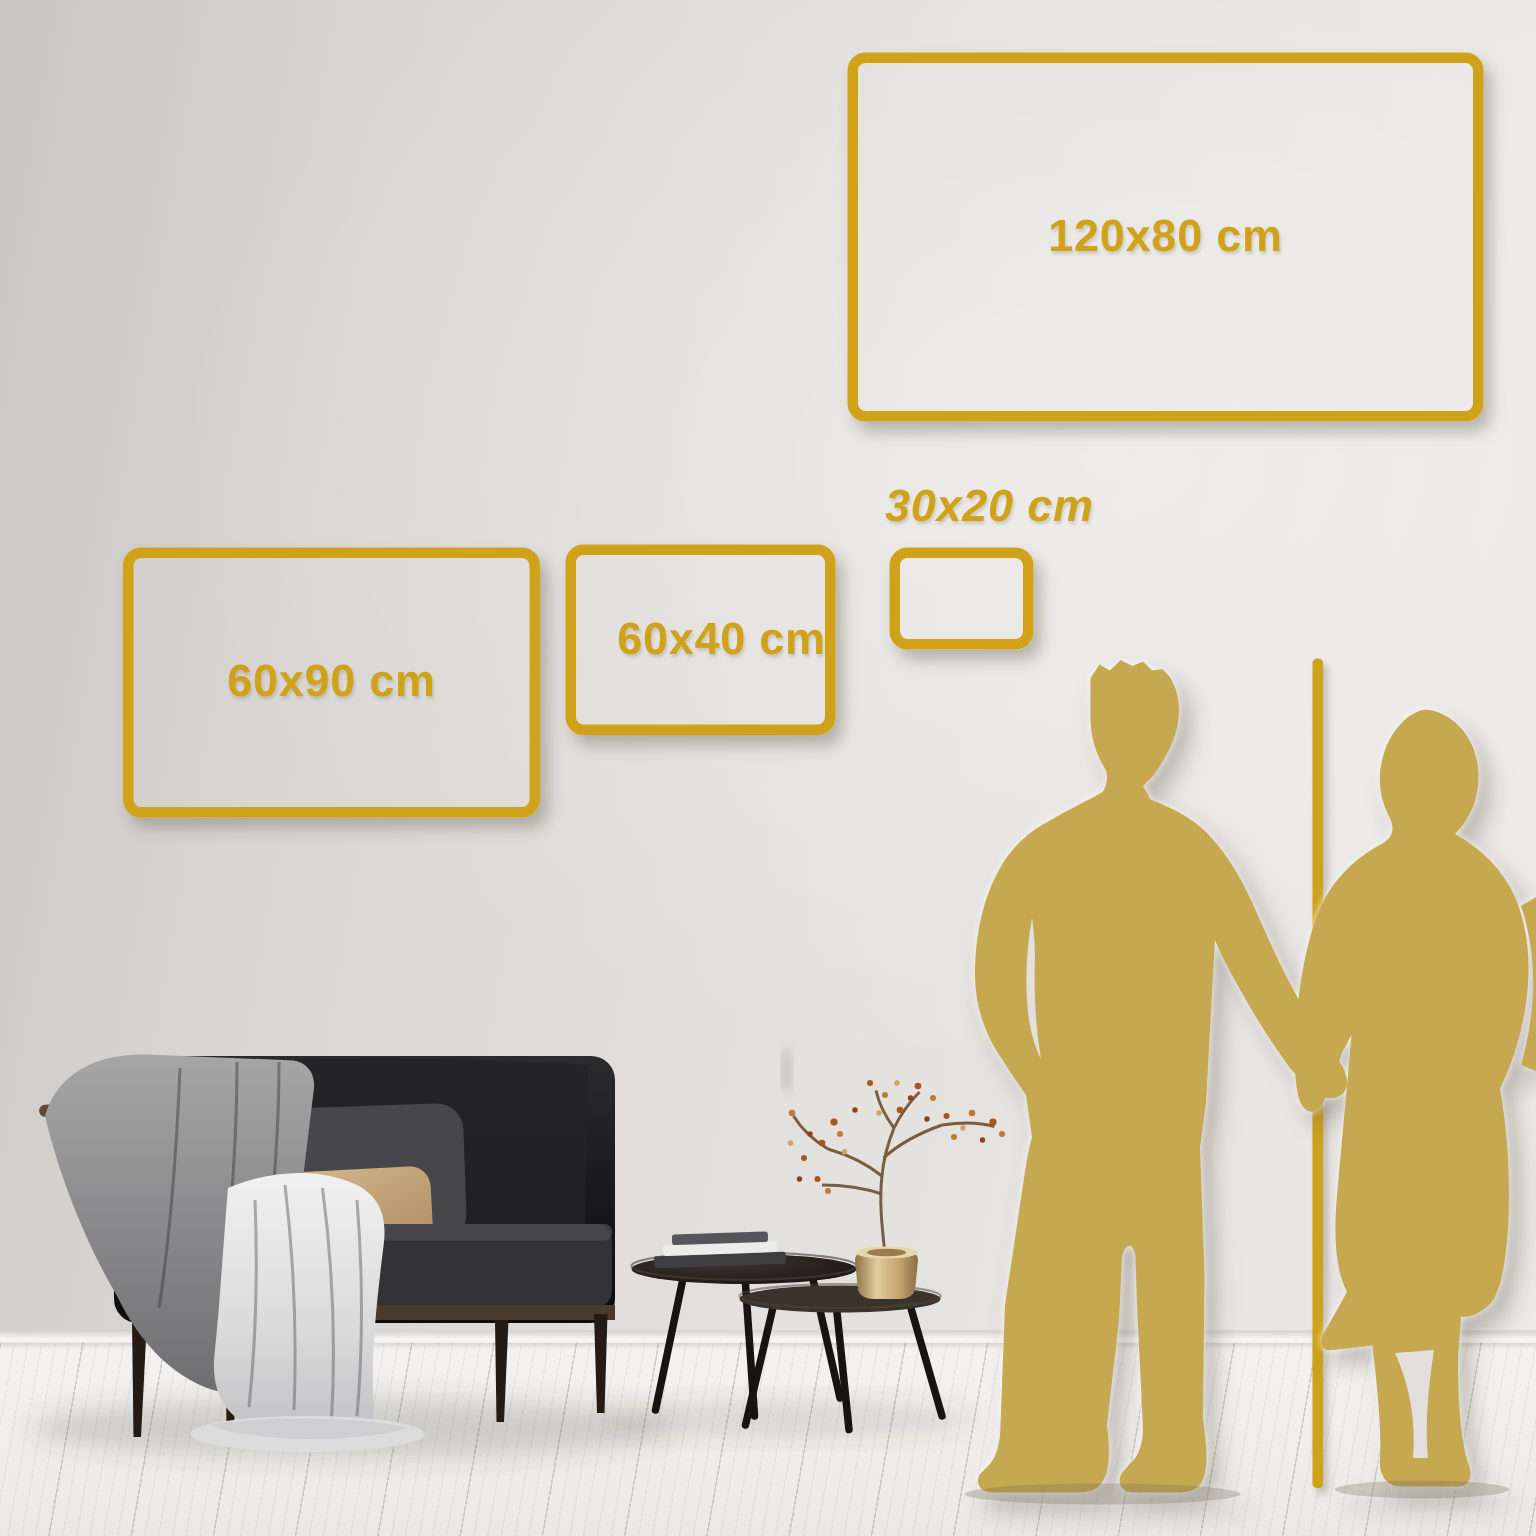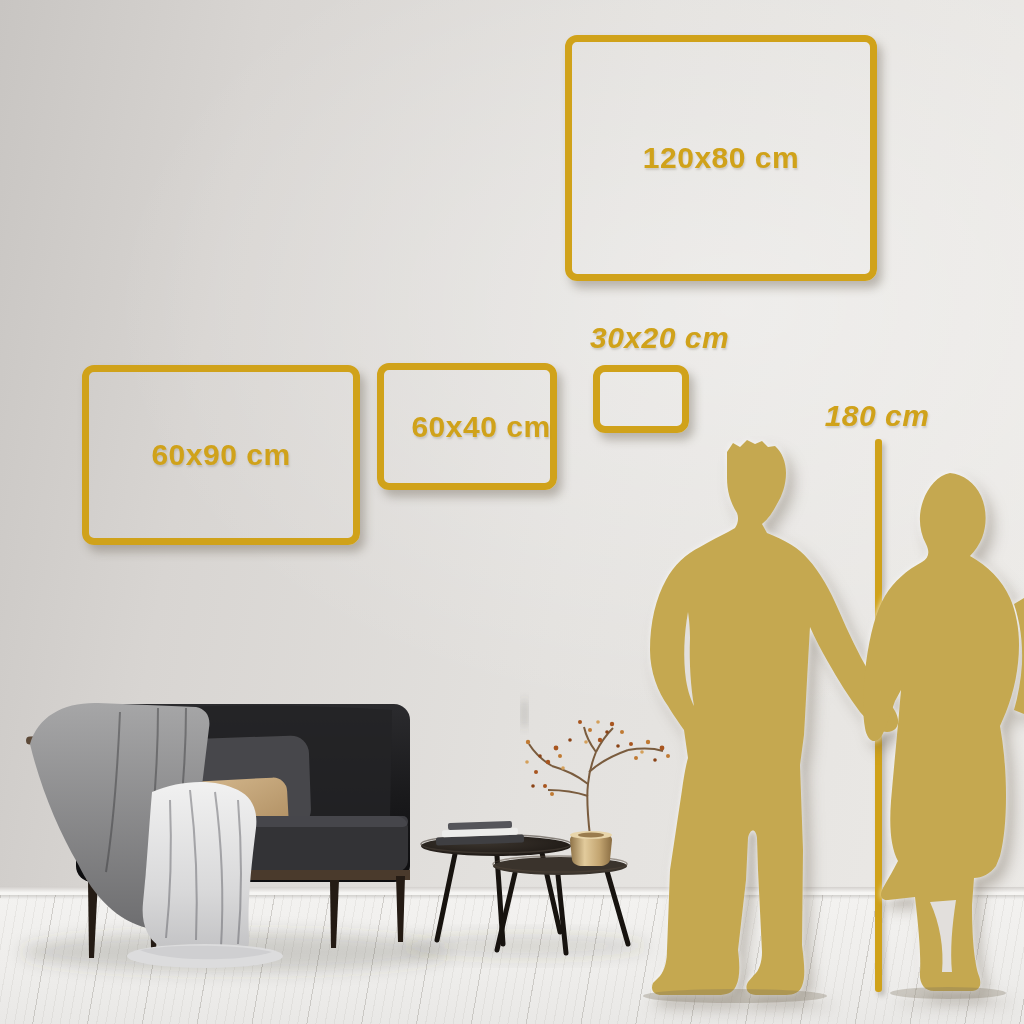--- a/index.html
+++ b/index.html
@@ -42,21 +42,21 @@
     box-shadow:5px 7px 10px rgba(110,100,85,.40);
     display:flex;align-items:center;justify-content:center;
   }
   .frame-label,.free-label{
     color:var(--accent-gold);
     font-weight:bold;font-size:30px;letter-spacing:.5px;white-space:nowrap;
     text-shadow:1px 2px 2px rgba(120,110,90,.25);
   }
   .free-label{position:absolute;z-index:2;font-style:italic;}
   .frame-150{left:82px;top:38px;width:459px;height:307px;}
-  .frame-120{left:565px;top:35px;width:312px;height:246px;}
+  .frame-120{left:565px;top:35px;width:424px;height:246px;}
   .frame-6090{left:82px;top:365px;width:278px;height:180px;}
   .frame-6040{left:377px;top:363px;width:180px;height:127px;padding-left:28px;}
   .frame-3020{left:593px;top:365px;width:96px;height:68px;}
   .label-3020{left:590px;top:321px;}
   .label-180{left:797px;top:399px;width:160px;text-align:center;}
   .height-line{
     position:absolute;z-index:2;left:875px;top:439px;width:7px;height:553px;
     background:var(--accent-gold);border-radius:3px;
     box-shadow:3px 4px 5px rgba(110,100,85,.35);
   }
@@ -230,21 +230,20 @@
   </div>
   <div class="frame frame-6090">
     <span class="frame-label">60x90 cm</span>
   </div>
   <div class="frame frame-6040">
     <span class="frame-label">60x40 cm</span>
   </div>
   <div class="free-label label-3020">30x20 cm</div>
   <div class="frame frame-3020"></div>
 
-  <div class="free-label label-180">180 cm</div>
   <div class="height-line"></div>
 
   <svg class="couple-svg" viewBox="0 0 1024 1024" aria-hidden="true">
     <path class="sil" d="M727,452 L733,443 L740,447 L747,440 L755,444 L762,441 L768,447 L775,446 C782,452 786,462 786,473 C786,485 782,496 777,504 C773,512 768,519 762,524 L767,533 C785,540 799,548 808,559 C820,572 830,590 839,611 C848,632 858,653 869,672 C878,686 888,699 895,711 C900,720 899,728 892,731 C885,734 876,730 869,722 L860,712 C849,697 838,680 828,662 C821,650 815,638 810,627 C808,660 806,700 804,735 L800,765 L803,850 L802,945 C804,962 806,976 802,986 C800,992 794,995 786,995 L756,995 C748,995 744,989 748,982 L754,975 C759,971 762,962 762,952 L758,870 L757,838 C756,828 750,828 748,838 L746,880 L738,950 C740,966 740,978 736,986 C733,993 726,995 718,995 L662,995 C654,995 650,990 653,983 L660,976 C665,970 667,960 667,950 L670,870 L682,790 C684,775 686,765 688,758 L684,730 C680,724 674,716 668,706 C658,692 650,672 650,650 C650,622 656,598 666,580 C674,565 686,554 700,547 C710,541 720,536 728,532 L735,528 C738,524 739,518 737,513 C730,502 727,490 727,478 C727,468 727,458 727,452 Z"></path>
     <path class="wallfill" d="M688,612 C684,634 683,658 686,680 C688,692 691,700 694,706 C691,688 689,664 690,638 C690,628 689,618 688,612 Z"></path>
     <path class="sil" d="M950,473 C963,474 975,483 981,496 C987,509 987,525 982,538 C979,545 975,551 970,556 C988,566 1002,580 1010,598 C1016,612 1019,628 1019,645 C1019,668 1014,692 1006,712 L1000,726 C1004,748 1006,772 1006,796 C1006,820 1004,840 1000,856 L996,866 C990,874 982,878 974,878 L972,905 C972,935 974,962 979,976 C982,984 980,991 972,991 L934,991 C924,991 919,983 920,972 C921,957 919,931 915,897 L888,900 C881,901 879,895 883,888 C888,879 894,869 898,861 C891,848 889,828 891,801 C894,766 898,726 901,690 L895,701 C890,715 886,729 881,737 C875,745 867,741 865,728 C862,712 863,688 866,663 C870,634 876,611 885,596 C894,581 907,570 922,562 C929,558 930,552 926,544 C919,531 918,515 923,501 C928,487 938,475 950,473 Z"></path>
     <path class="sil" d="M1014,604 C1020,622 1023,642 1022,664 C1021,680 1018,696 1014,710 L1024,714 L1024,598 Z"></path>
     <path class="wallfill" d="M930,902 C940,924 944,948 942,972 L952,972 C950,950 952,926 956,900 Z"></path>
     <ellipse cx="735" cy="996" rx="92" ry="7" fill="rgba(120,110,90,.30)"></ellipse>
     <ellipse cx="948" cy="993" rx="58" ry="6" fill="rgba(120,110,90,.30)"></ellipse>

